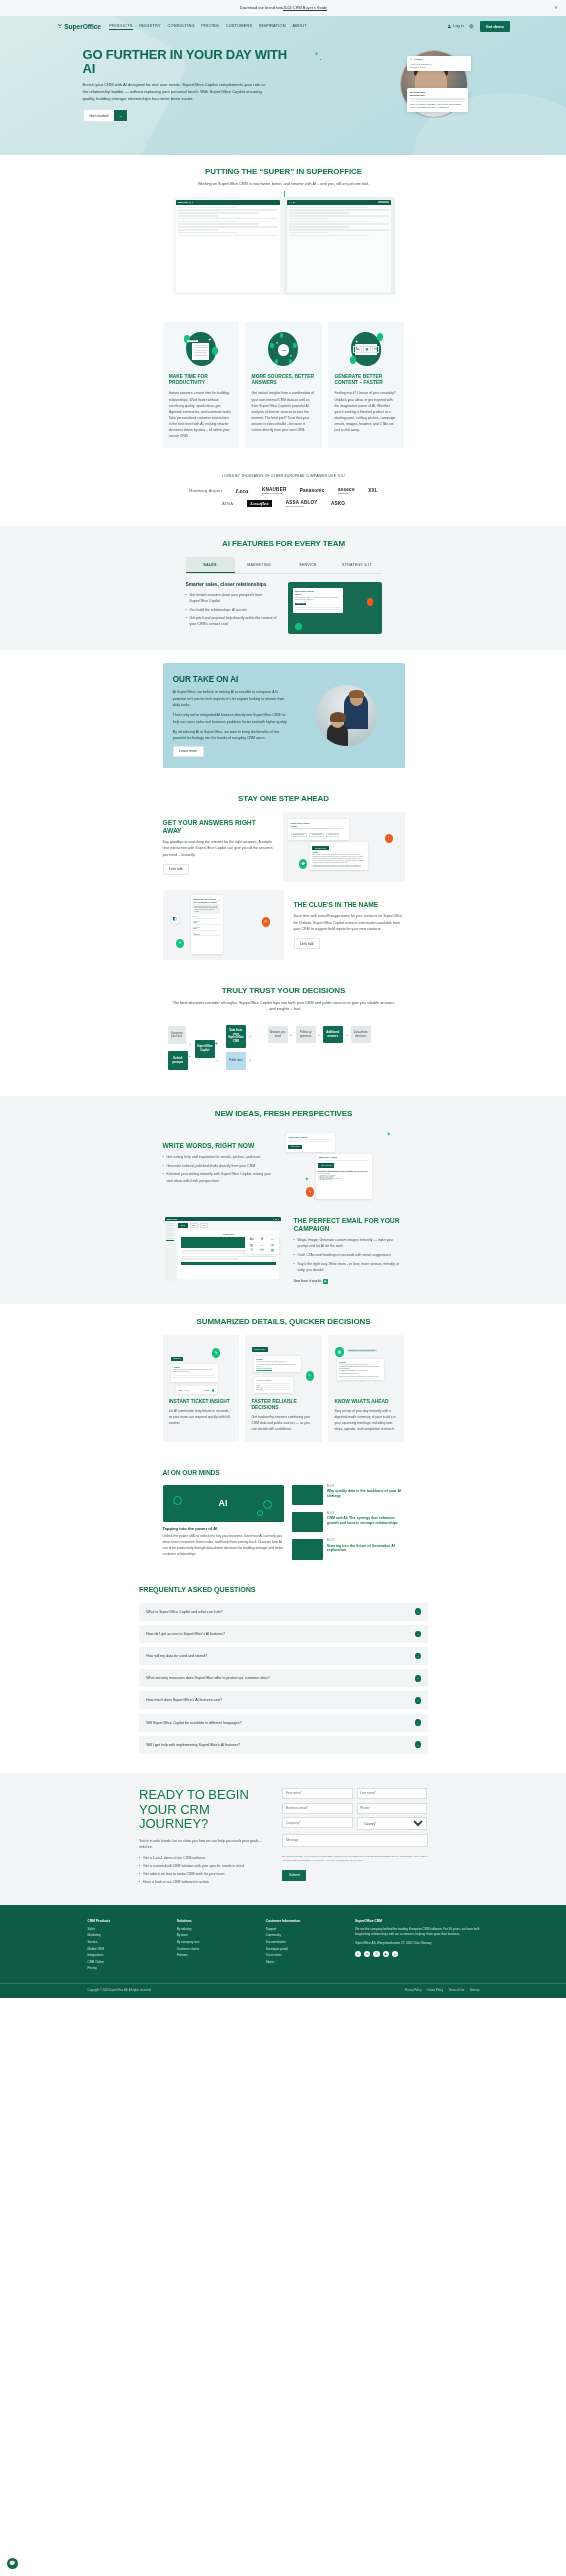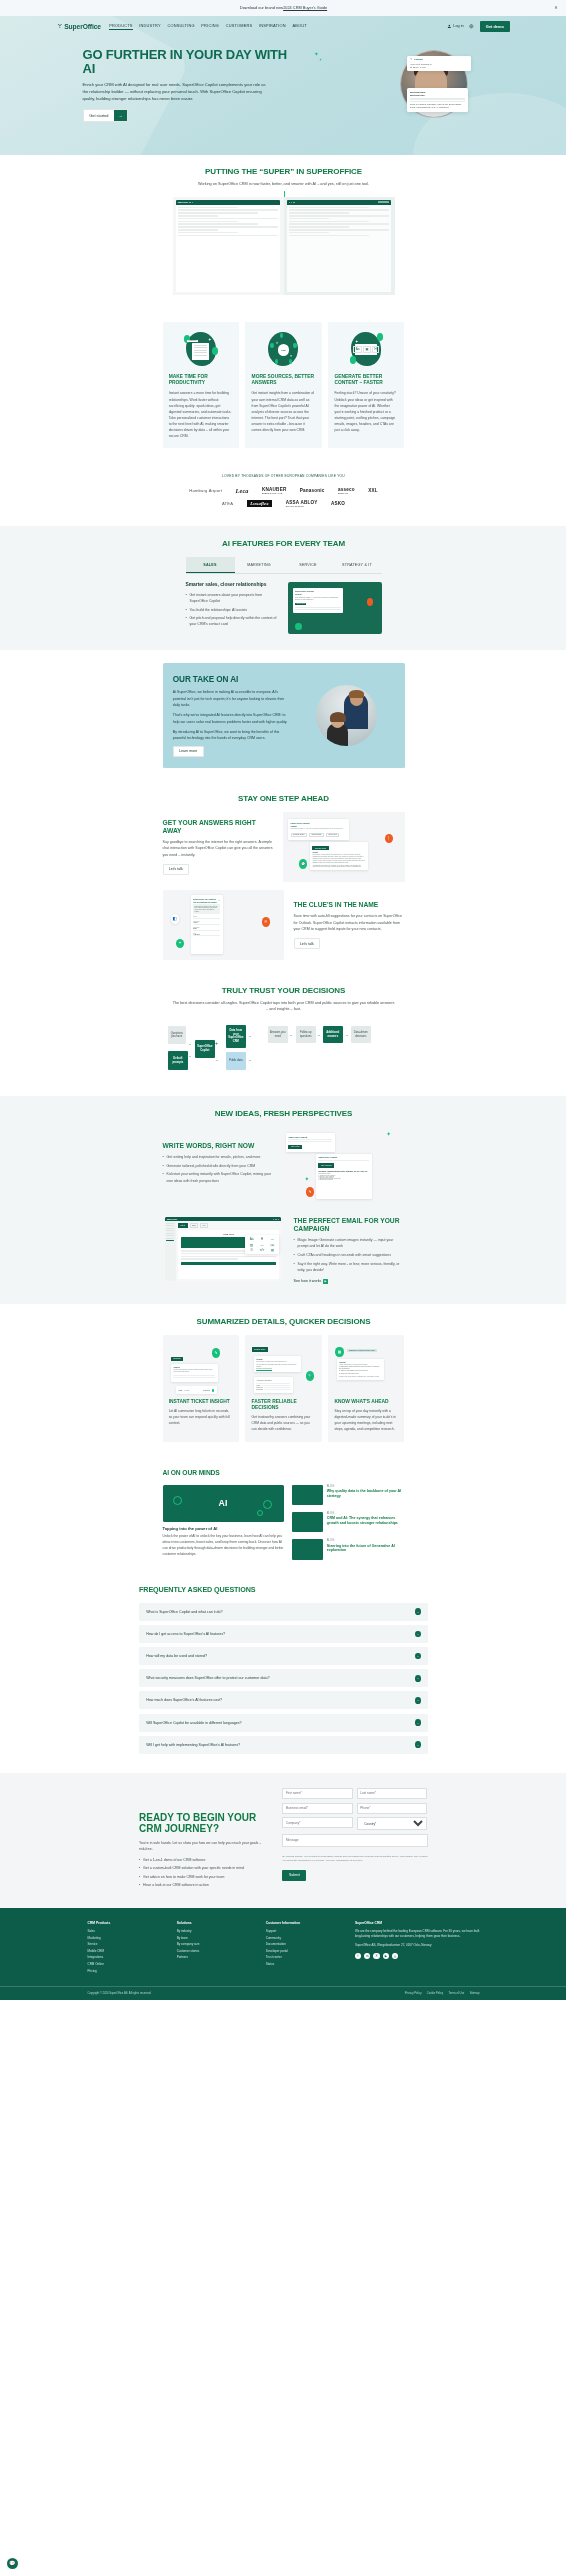--- a/index.html
+++ b/index.html
@@ -240,21 +240,21 @@
     background:#f2f5f6; border-radius:1px; margin-bottom:4.1px; padding:5.7px 7.2px;
     display:flex; align-items:center; justify-content:space-between; cursor:pointer;
   }
   .faq-item span.q{font-size:3.6px;color:#1e3a33;}
   .faq-chev{width:5.7px;height:6.7px;border-radius:50%;background:#0e6b52;color:#fff;font-size:3.1px;display:flex;align-items:center;justify-content:center;}
 
   
   .ctasec{background:#f3f5f6;padding:14.4px 0 17.5px;}
   .cta{width:289px;margin:0 auto;display:flex;gap:14.4px;}
   .cta .l{width:129px;}
-  .cta h2{font-size:10px;font-weight:700;color:#0f7a45;text-transform:uppercase;line-height:1.14;margin-bottom:5.7px;margin-top:24px;}
+  .cta h2{font-size:13px;font-weight:400;color:#0f7a45;text-transform:uppercase;line-height:1.14;margin-bottom:5.7px;}
   .cta p{font-size:3.5px;line-height:1.8;color:#46524f;margin-bottom:4.1px;}
   .cta ul{list-style:none;}
   .cta li{font-size:3.5px;line-height:1.78;color:#46524f;padding-left:4.1px;position:relative;margin-bottom:2.1px;}
   .cta li:before{content:"•";position:absolute;left:0;}
   .cta .r{flex:1;}
   .frm{display:flex;flex-wrap:wrap;gap:3.6px;}
   .fld{width:calc(50% - 2.1px);}
   .fld.full{width:100%;}
   .fld input,.fld select,.fld textarea{
     width:100%;border:0.5px solid #d9e0df;background:#fff;border-radius:0.5px;

